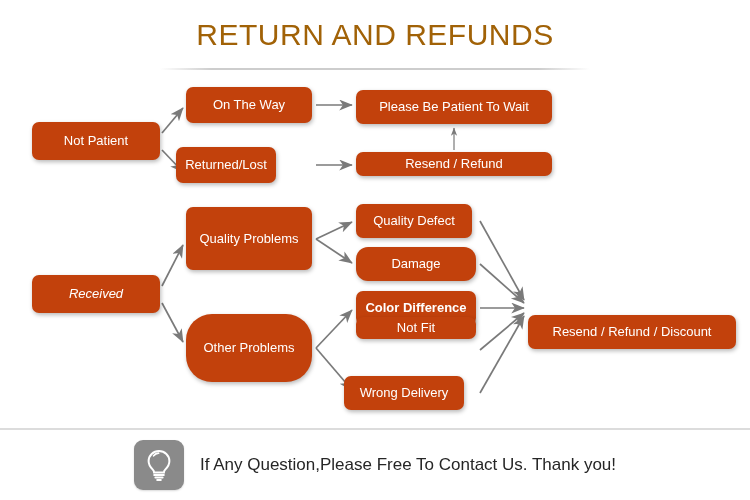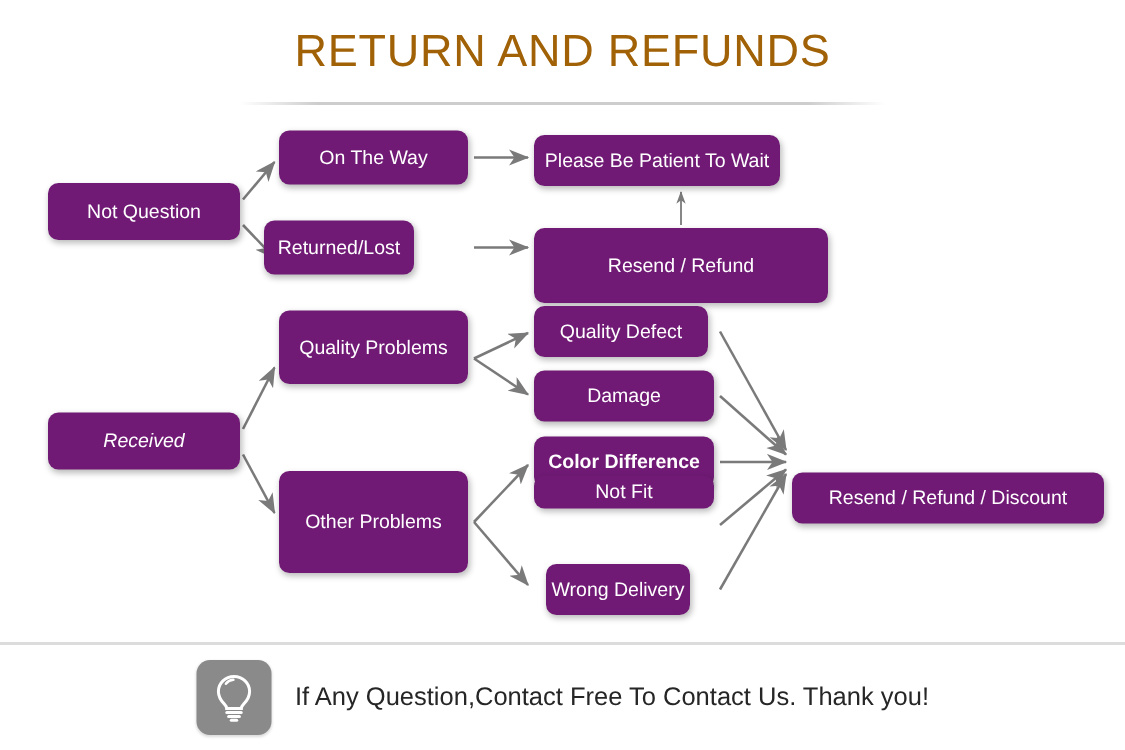--- a/index.html
+++ b/index.html
@@ -41,21 +41,21 @@
       rgba(220,220,220,0) 0%,
       rgba(205,205,205,1) 12%,
       rgba(205,205,205,1) 88%,
       rgba(220,220,220,0) 100%);
   }
 
   
   .node {
     position: absolute;
     box-sizing: border-box;
-    background: #701a75;
+    background: #c2410c;
     color: #ffffff;
     border-radius: 7px;
     display: flex;
     align-items: center;
     justify-content: center;
     font-size: 13px;
     text-align: center;
     line-height: 1.2;
     padding: 0 8px;
     box-shadow: 1px 2px 4px rgba(0,0,0,0.28);
@@ -152,72 +152,72 @@
       <path d="M480,350 L524,313"></path>
       <path d="M480,393 L524,316"></path>
     </g>
     <g stroke="#7a7a7a" stroke-width="1.2" fill="none" marker-end="url(#arrowhead-sm)">
 
       <path d="M454,150 L454,128"></path>
     </g>
   </svg>
 
   <div class="node" style="left:32px;top:122px;width:128px;height:38px;">
-    <span>Not Question</span>
+    <span>Not Patient</span>
   </div>
   <div class="node" style="left:32px;top:275px;width:128px;height:38px;font-style:italic;">
     <span>Received</span>
   </div>
 
   <div class="node" style="left:186px;top:87px;width:126px;height:36px;">
     <span>On The Way</span>
   </div>
   <div class="node" style="left:176px;top:147px;width:100px;height:36px;">
     <span>Returned/Lost</span>
   </div>
-  <div class="node" style="left:186px;top:207px;width:126px;height:49px;">
+  <div class="node" style="left:186px;top:207px;width:126px;height:63px;">
     <span>Quality Problems</span>
   </div>
-  <div class="node" style="left:186px;top:314px;width:126px;height:68px;">
+  <div class="node" style="left:186px;top:314px;width:126px;height:68px;border-radius:26px;">
     <span>Other Problems</span>
   </div>
 
-  <div class="node" style="left:356px;top:90px;width:164px;height:34px;">
+  <div class="node" style="left:356px;top:90px;width:196px;height:34px;">
     <span>Please Be Patient To Wait</span>
   </div>
-  <div class="node" style="left:356px;top:152px;width:196px;height:50px;">
+  <div class="node" style="left:356px;top:152px;width:196px;height:24px;">
     <span>Resend / Refund</span>
   </div>
   <div class="node" style="left:356px;top:204px;width:116px;height:34px;">
     <span>Quality Defect</span>
   </div>
-  <div class="node" style="left:356px;top:247px;width:120px;height:34px;">
+  <div class="node" style="left:356px;top:247px;width:120px;height:34px;border-radius:12px;">
     <span>Damage</span>
   </div>
   <div class="node" style="left:356px;top:291px;width:120px;height:34px;font-weight:bold;">
     <span>Color Difference</span>
   </div>
   <div class="node" style="left:356px;top:317px;width:120px;height:22px;">
     <span>Not Fit</span>
   </div>
-  <div class="node" style="left:364px;top:376px;width:96px;height:34px;text-align:right;">
+  <div class="node" style="left:344px;top:376px;width:120px;height:34px;text-align:right;">
     <span>Wrong Delivery</span>
   </div>
 
   <div class="node" style="left:528px;top:291px;width:208px;height:34px;margin-top:24px;">
     <span>Resend / Refund / Discount</span>
   </div>
 
   <div id="footer-divider"></div>
   <div id="footer">
     <div id="bulb-badge">
       <svg width="34" height="36" viewBox="0 0 34 36" fill="none" stroke="#ffffff" stroke-width="2" stroke-linecap="round">
         <path d="M17,4 C11.2,4 6.6,8.5 6.6,14 C6.6,17.6 8.5,20.3 10.6,22.4 C11.6,23.4 12.1,24.3 12.1,25.4 L21.9,25.4 C21.9,24.3 22.4,23.4 23.4,22.4 C25.5,20.3 27.4,17.6 27.4,14 C27.4,8.5 22.8,4 17,4 Z"></path>
         <path d="M11.6,8.8 C12.9,7.2 14.6,6.3 16.6,6.2" stroke-width="1.7"></path>
         <path d="M12.2,28 L21.8,28"></path>
         <path d="M13.4,30.6 L20.6,30.6"></path>
         <path d="M15.2,33.1 L18.8,33.1"></path>
       </svg>
     </div>
-    <div id="footer-text">If Any Question,Contact Free To Contact Us. Thank you!</div>
+    <div id="footer-text">If Any Question,Please Free To Contact Us. Thank you!</div>
   </div>
 
 </div>
 
 </body></html>

